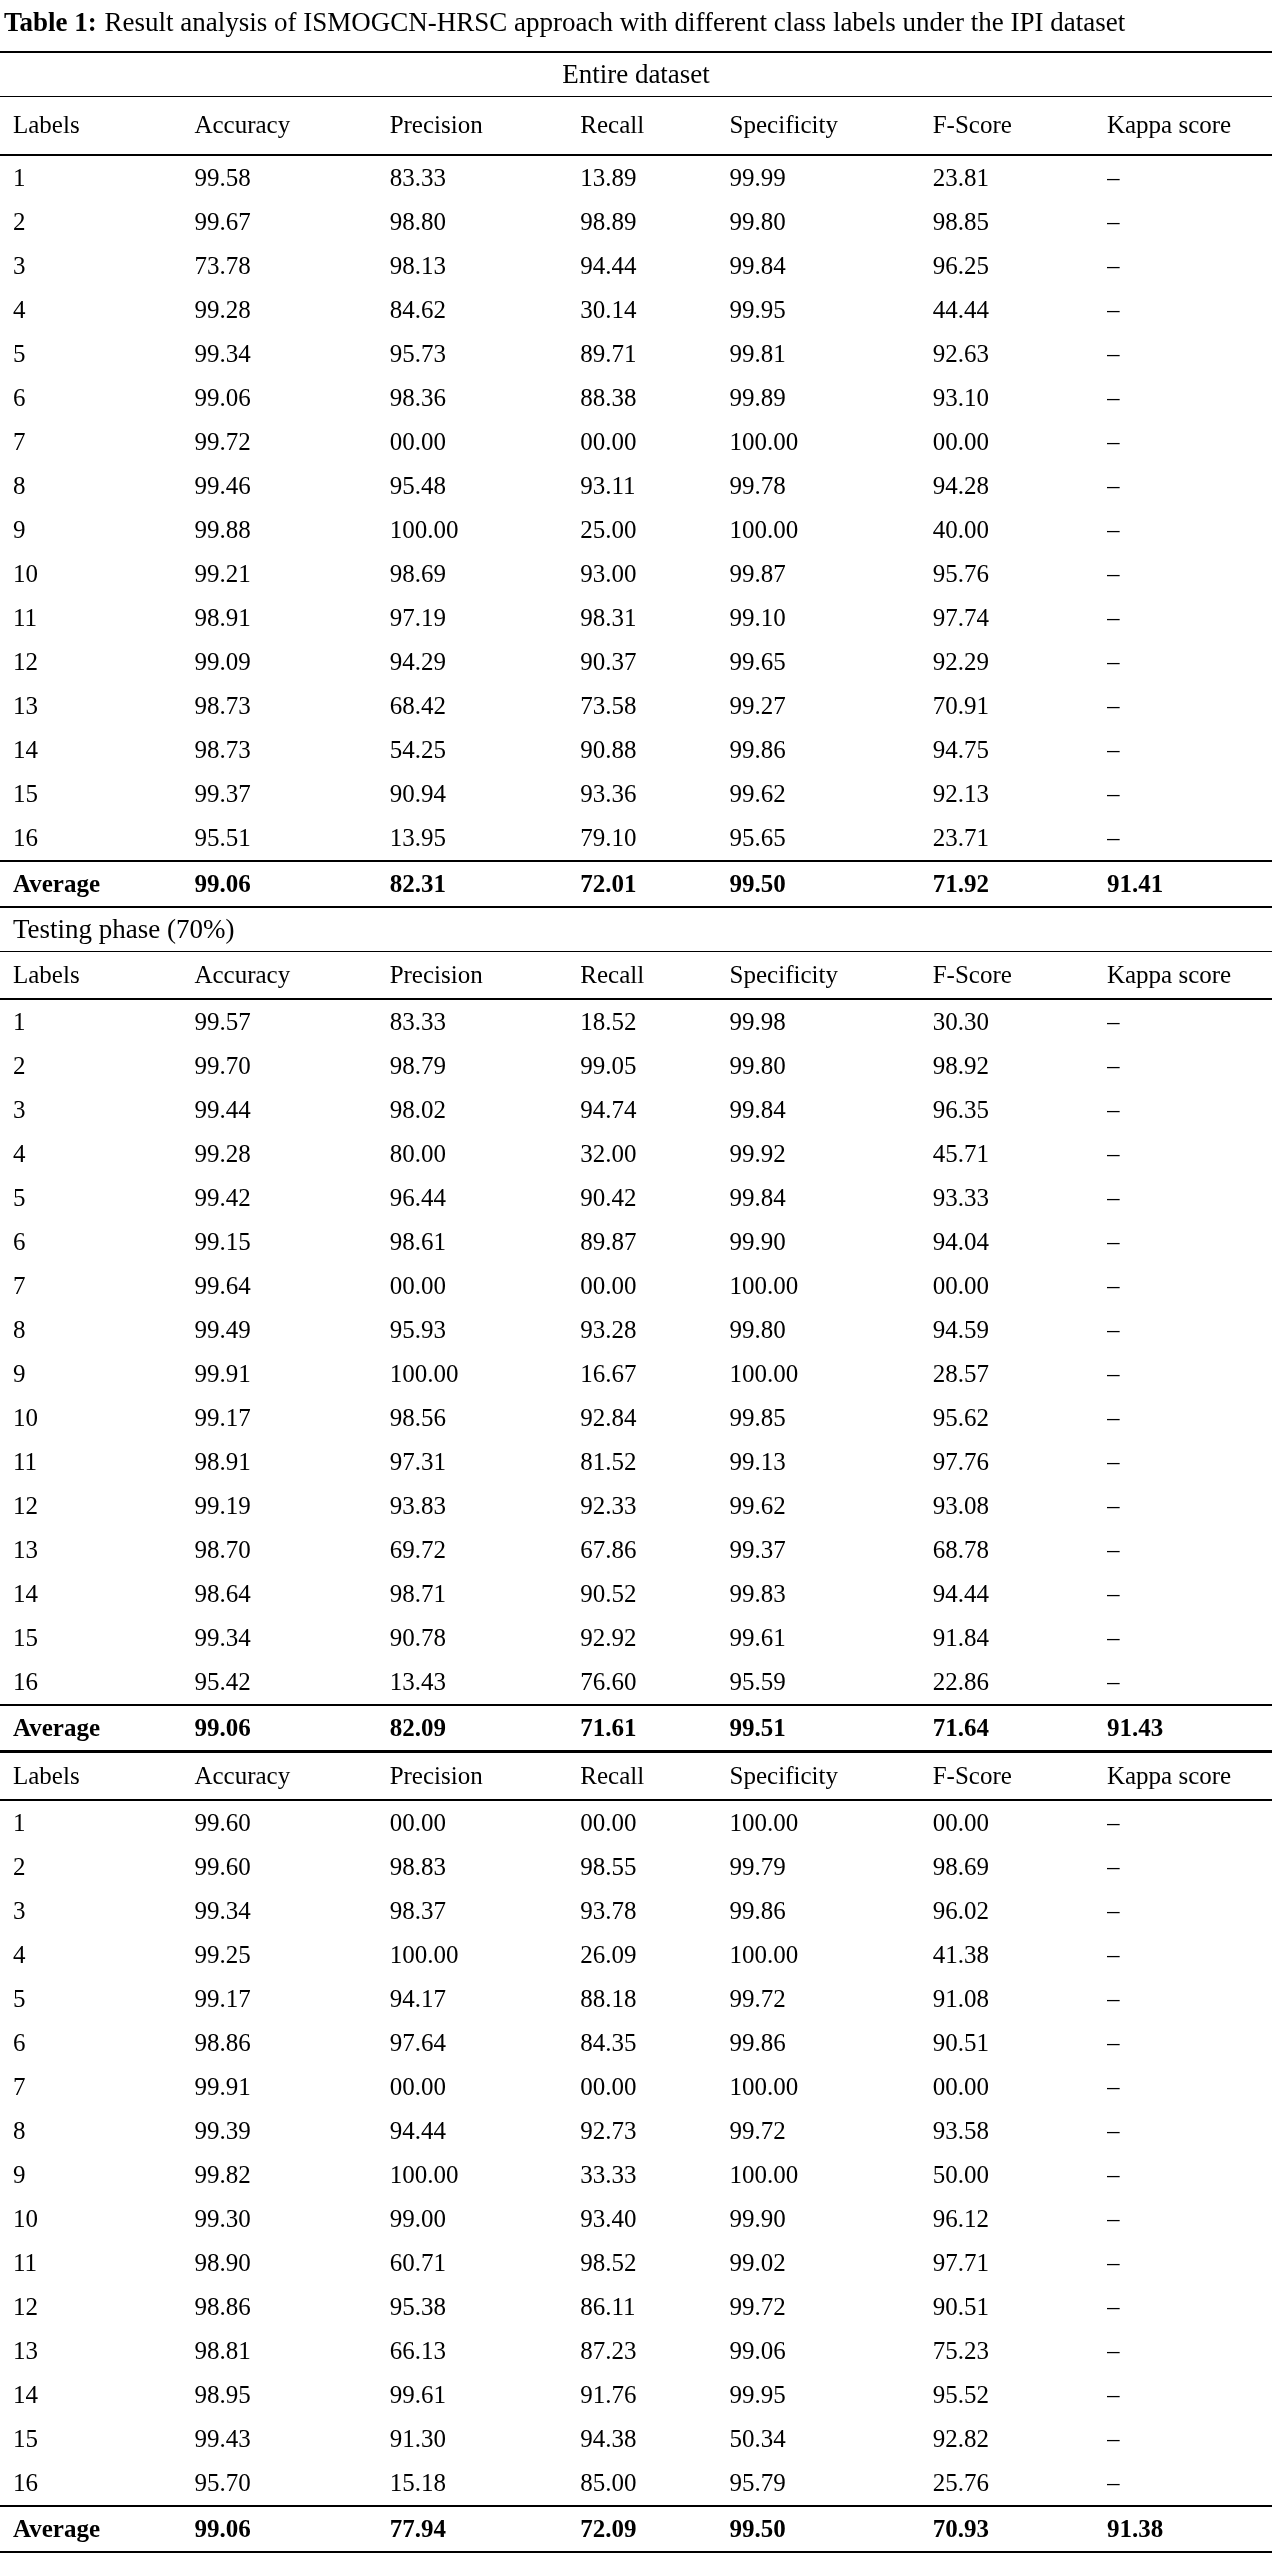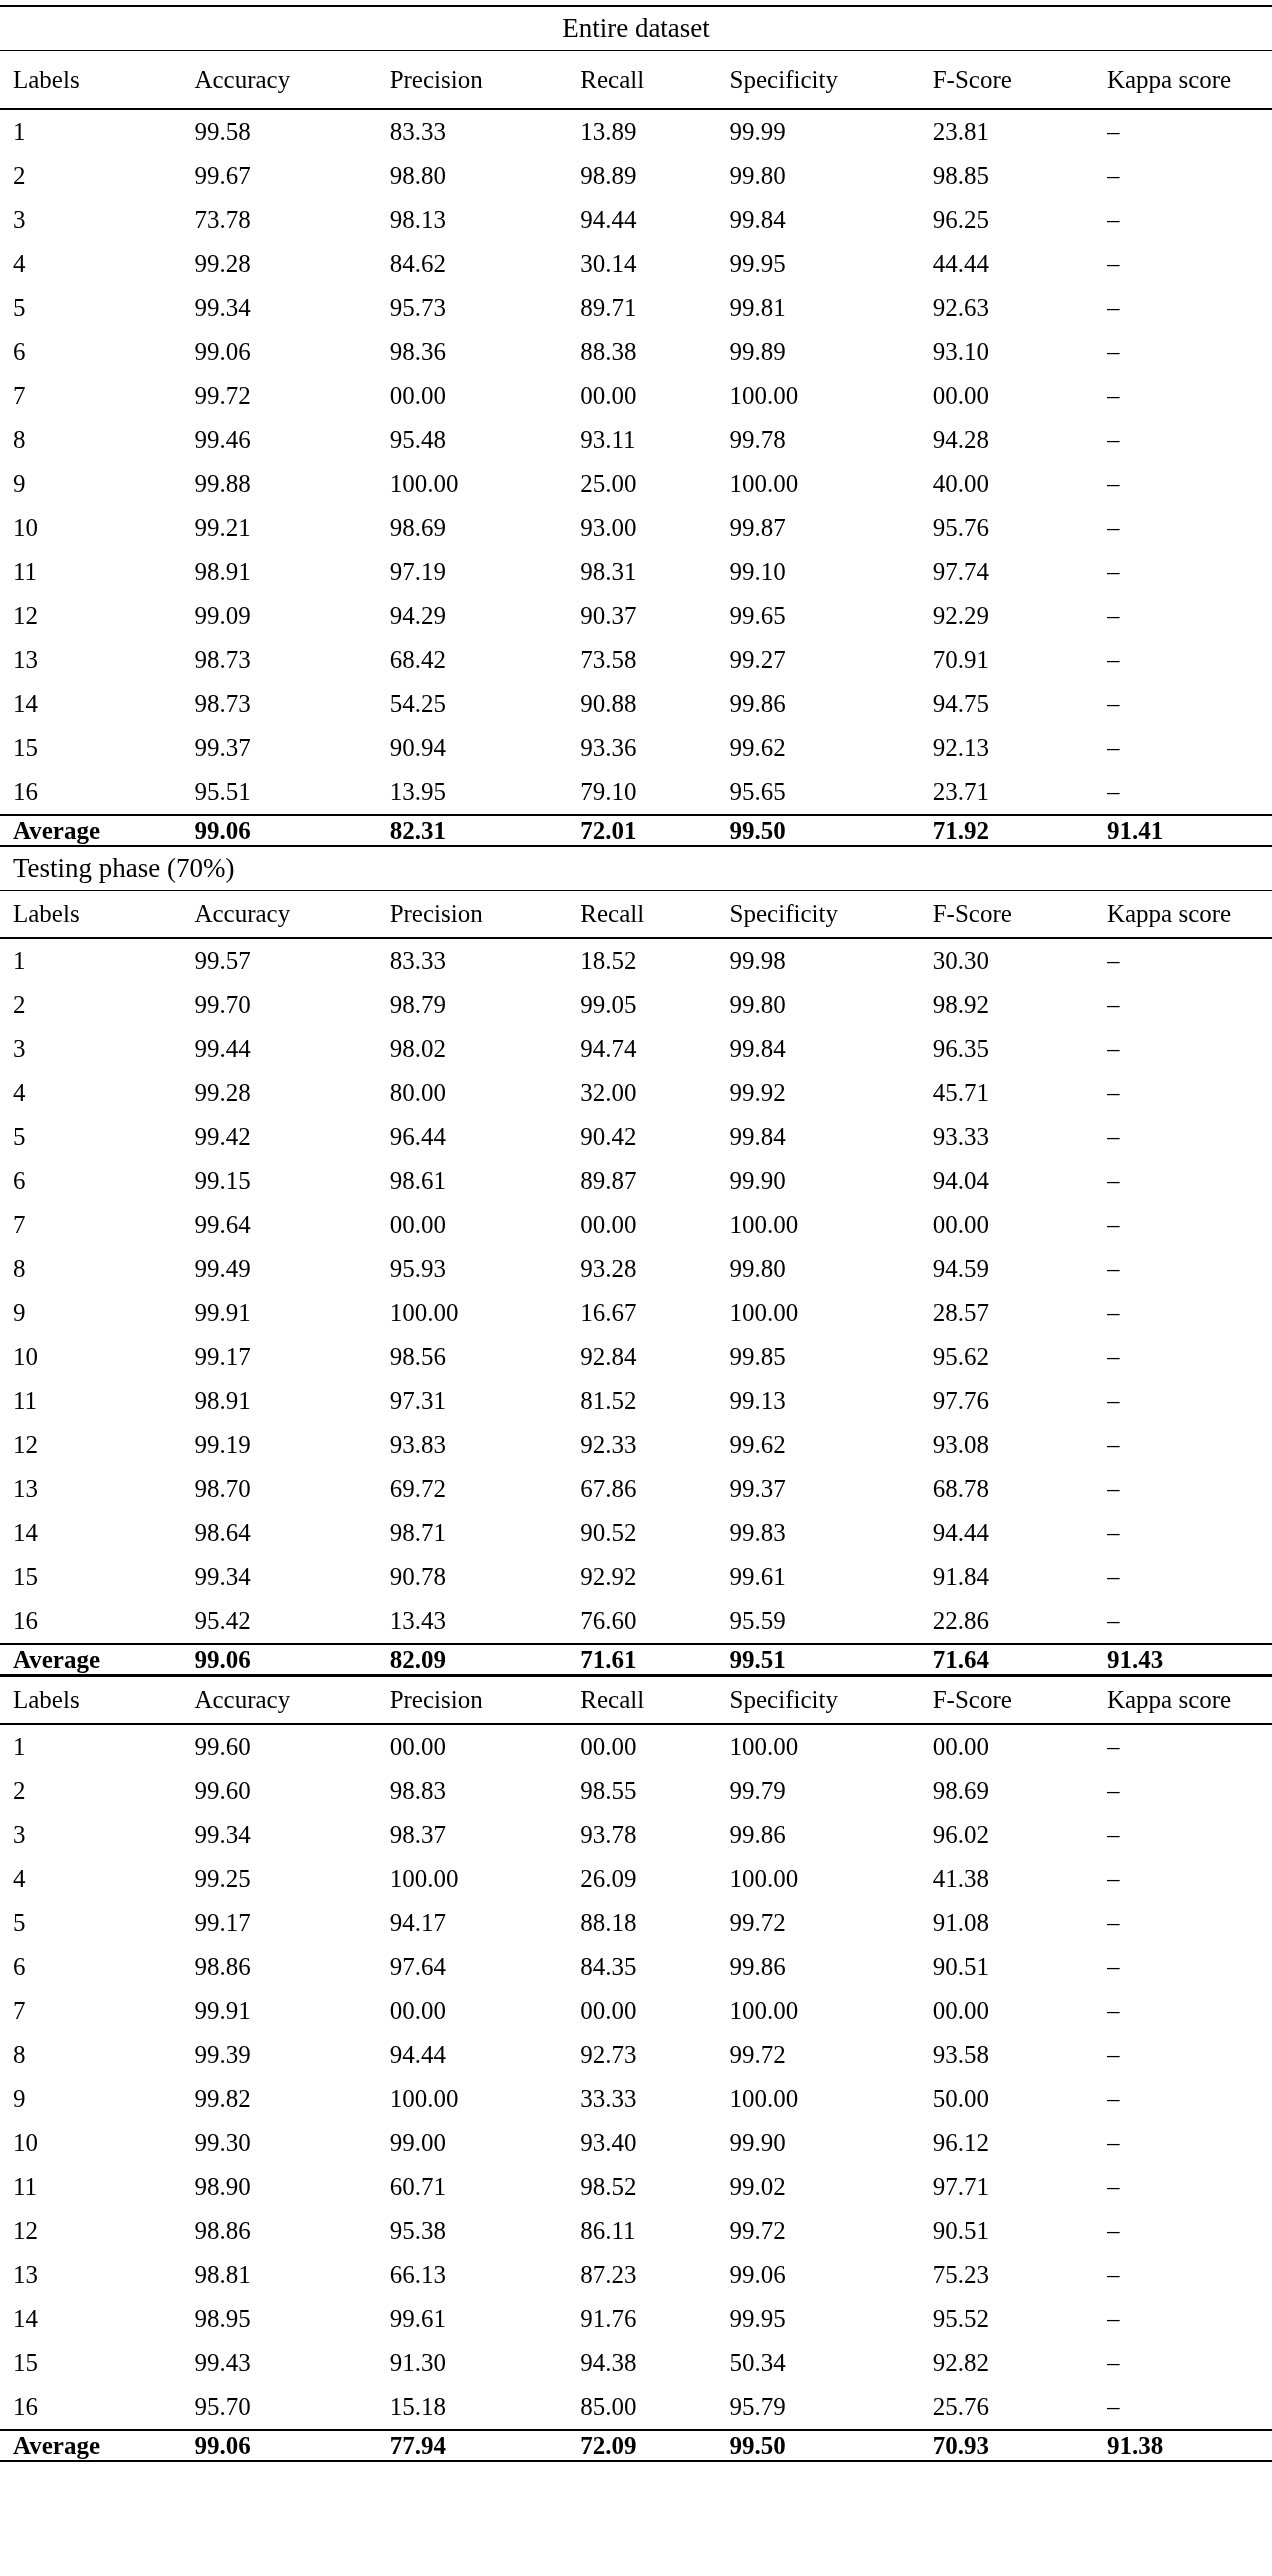--- a/index.html
+++ b/index.html
@@ -48,32 +48,35 @@
     display: grid;
     grid-template-columns: 277fr 298fr 291fr 228fr 310fr 266fr 252fr;
     align-items: center;
     padding-left: 13px;
     font-size: 25px;
   }
   .header-row.hh-tall { height: 57px; }
   .header-row.hh-short { height: 46px; }
   .data-row { height: 44px; }
   .avg-row {
-    height: 29px;
+    height: 44px;
     font-weight: bold;
   }
   .cell {
     white-space: nowrap;
     overflow: hidden;
   }
 </style>
 </head>
 <body>
 
 <div class="page">
+  <div class="caption">
+    <span class="cap-label">Table 1:</span><span>Result analysis of ISMOGCN-HRSC approach with different class labels under the IPI dataset</span>
+  </div>
   <div id="results-table">
       <div class="rule rule-4"></div>
       <div class="sec-heading center">Entire dataset</div>
       <div class="rule rule-2"></div>
       <div class="row header-row hh-tall">
         <span class="cell">Labels</span>
         <span class="cell">Accuracy</span>
         <span class="cell">Precision</span>
         <span class="cell">Recall</span>
         <span class="cell">Specificity</span>

